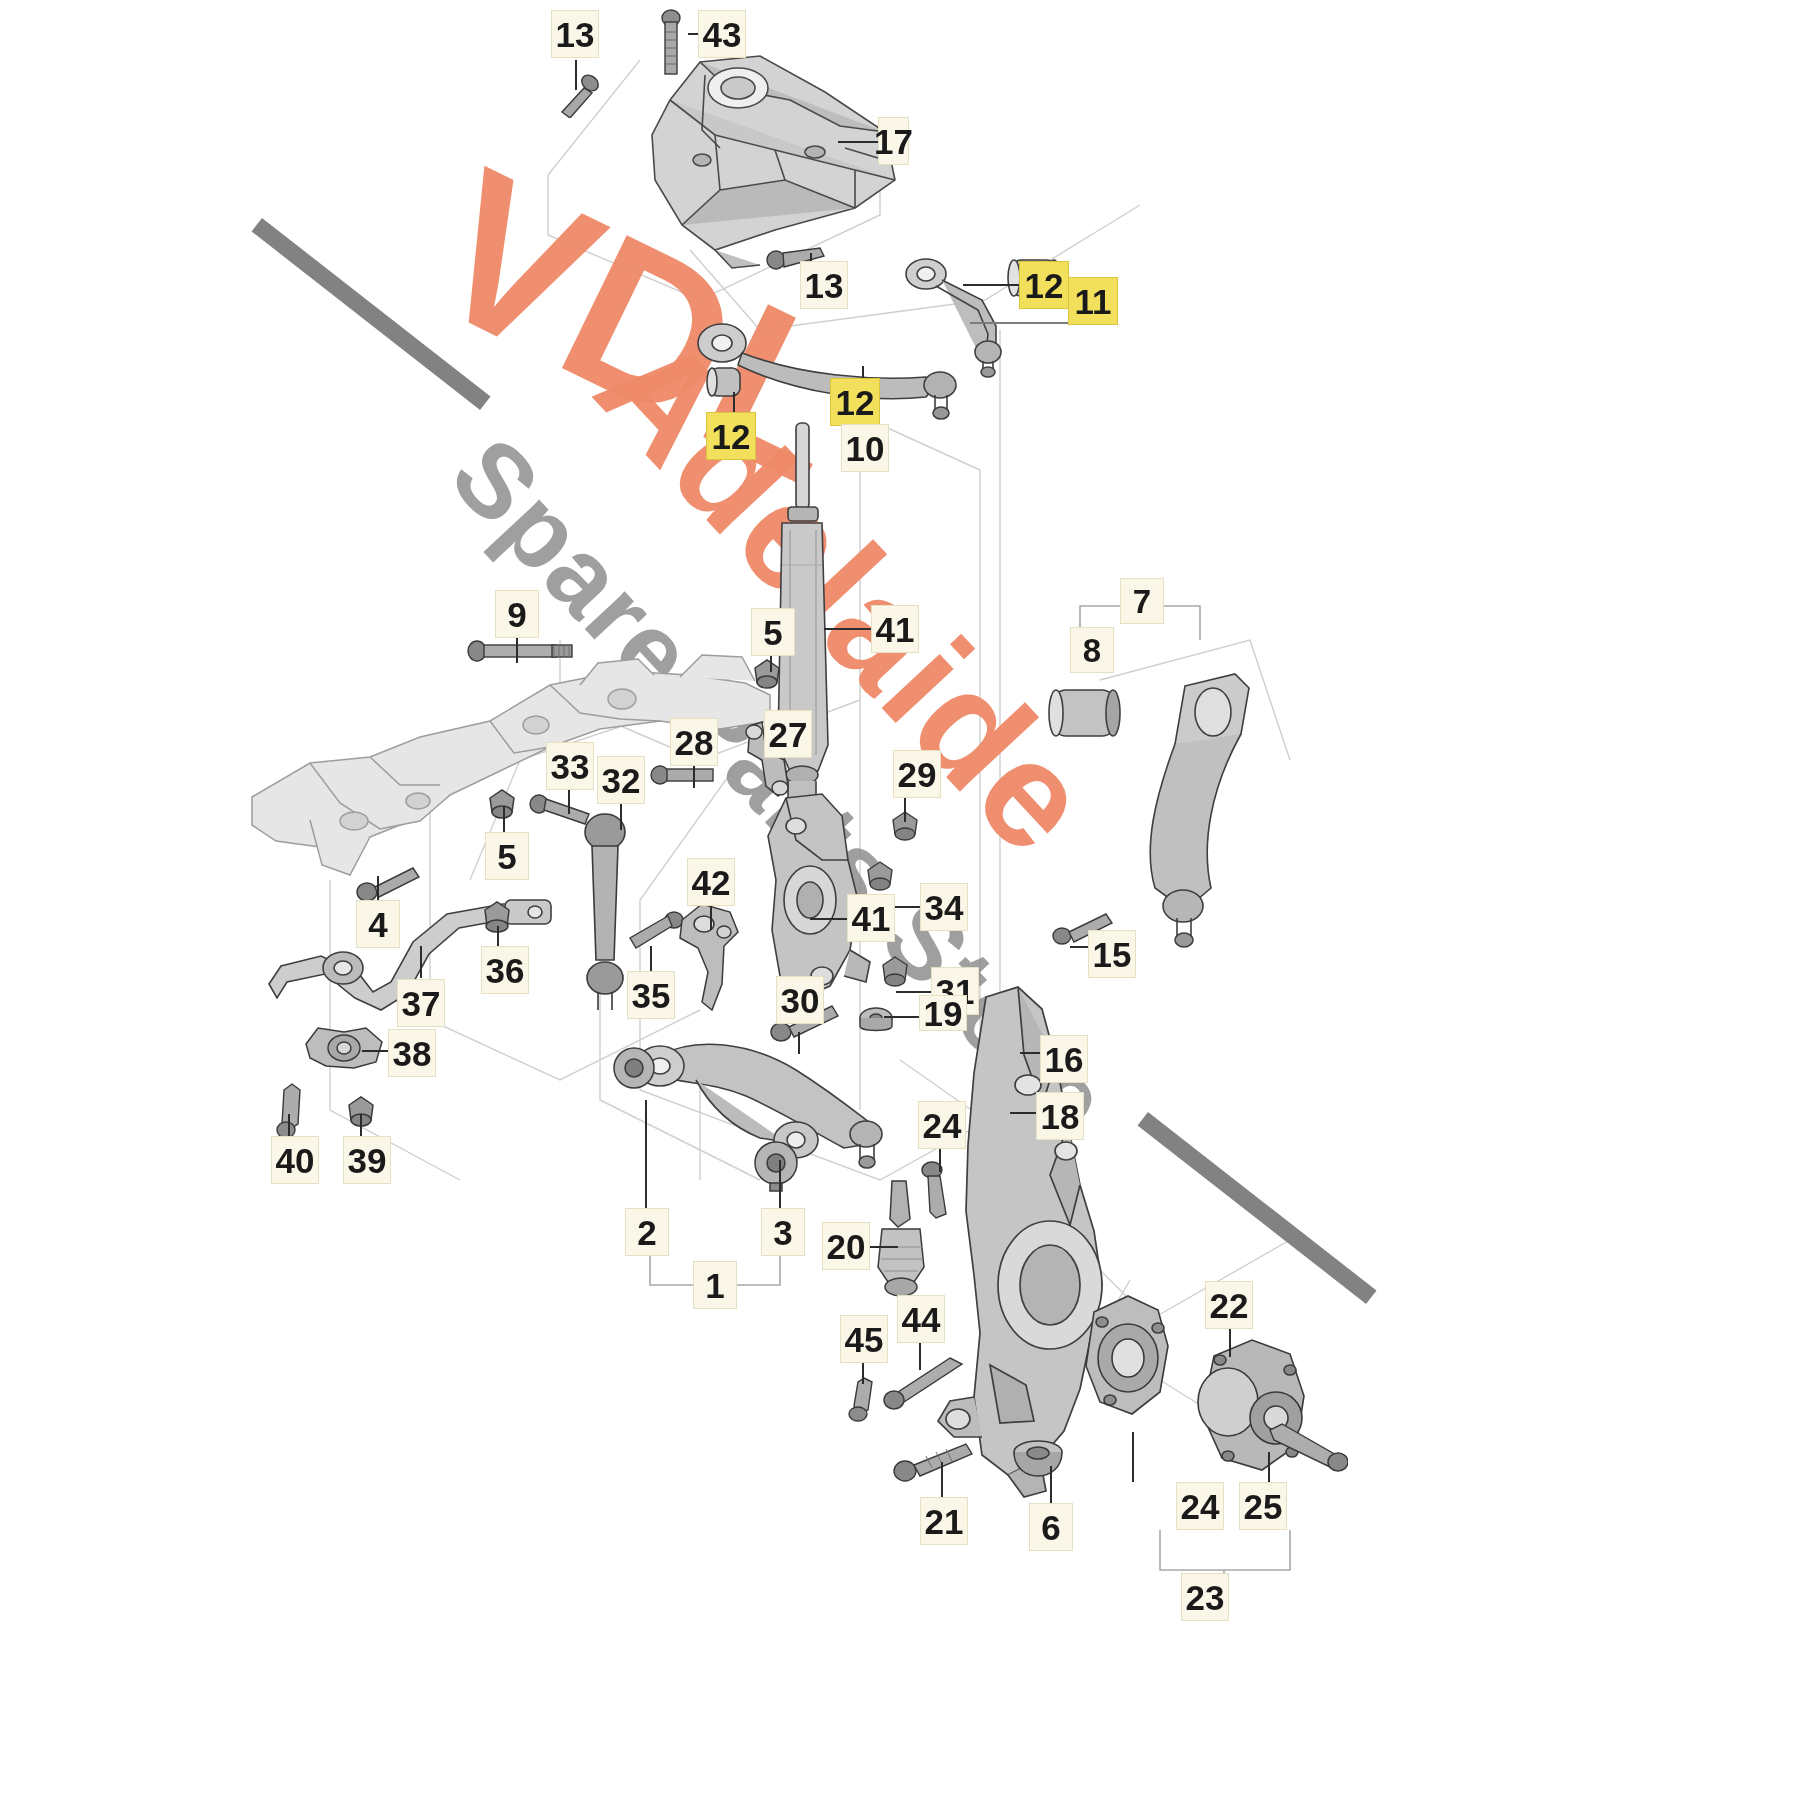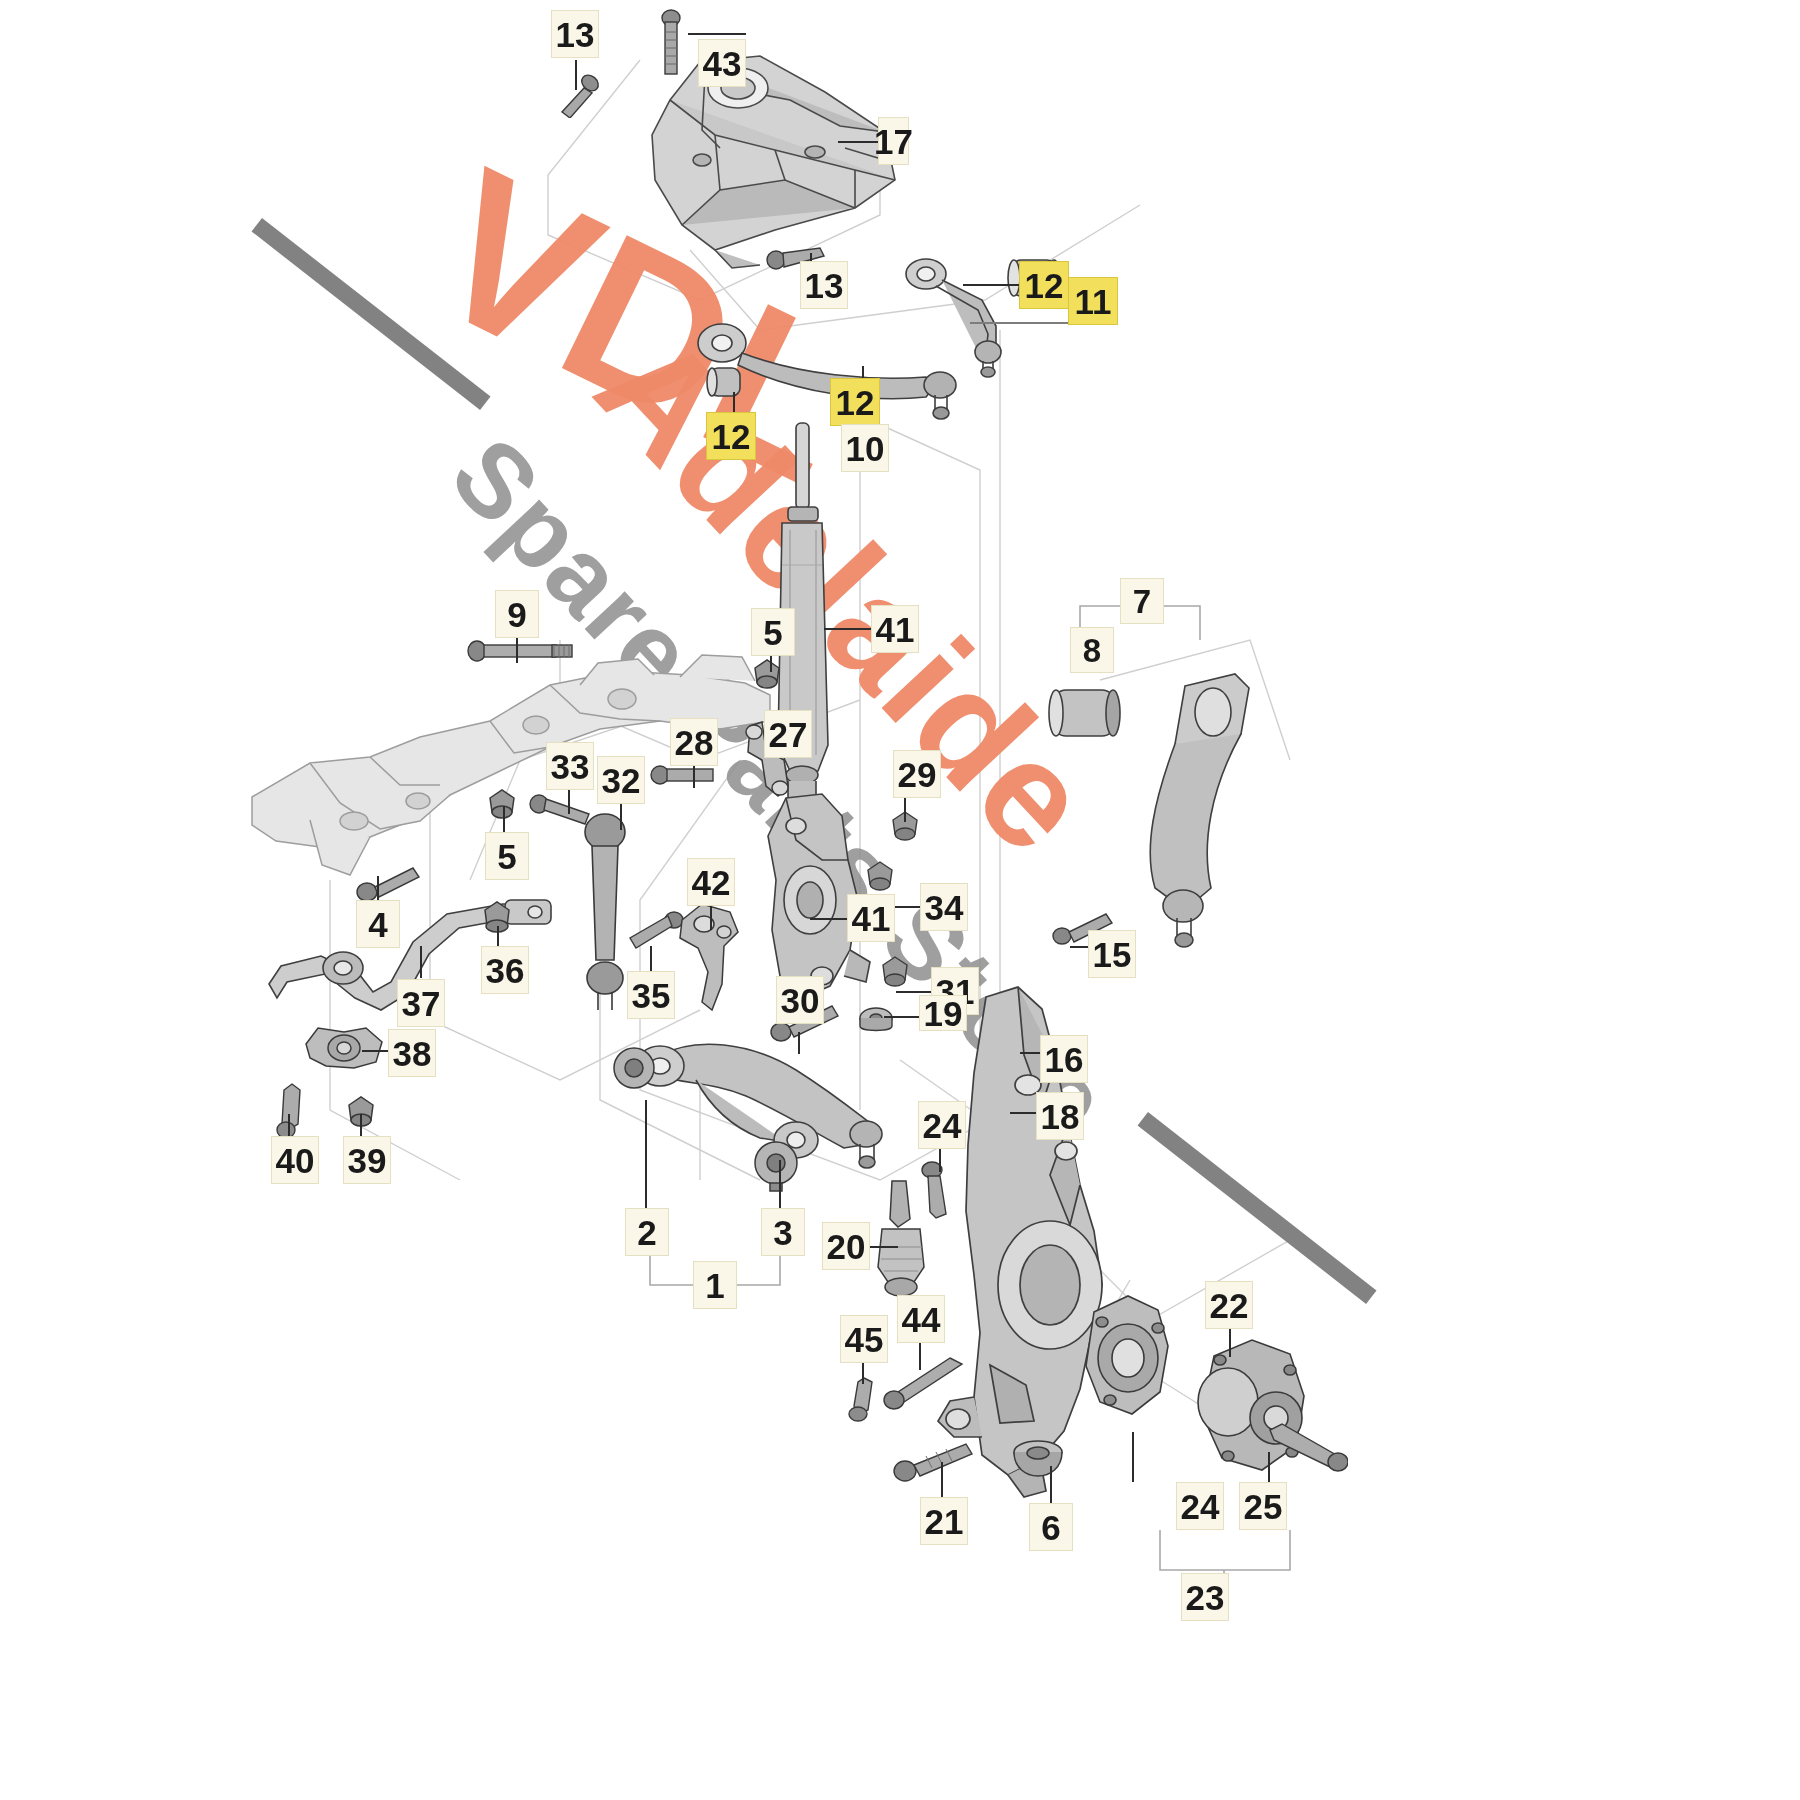--- a/index.html
+++ b/index.html
@@ -547,21 +547,21 @@
   <div class="ld" style="left:1229px;top:1329px;width:2px;height:28px;"></div>
   <div class="ld" style="left:941px;top:1462px;width:2px;height:36px;"></div>
   <div class="ld" style="left:1050px;top:1466px;width:2px;height:38px;"></div>
   <div class="ld" style="left:1132px;top:1432px;width:2px;height:50px;"></div>
   <div class="ld" style="left:1268px;top:1452px;width:2px;height:30px;"></div>
 
   <div id="labels-layer">
       <div class="lbl plain" style="left: 551px; top: 10px; width: 48px; height: 48px; font-size: 35px;">
         <span>13</span>
       </div>
-      <div class="lbl plain" style="left: 698px; top: 10px; width: 48px; height: 48px; font-size: 35px; margin-top: 29px;">
+      <div class="lbl plain" style="left: 698px; top: 10px; width: 48px; height: 48px; font-size: 35px;">
         <span>43</span>
       </div>
       <div class="lbl plain" style="left: 878px; top: 117px; width: 31px; height: 48px; font-size: 35px;">
         <span>17</span>
       </div>
       <div class="lbl plain" style="left: 800px; top: 261px; width: 48px; height: 48px; font-size: 35px;">
         <span>13</span>
       </div>
       <div class="lbl hi" style="left: 1019px; top: 261px; width: 50px; height: 48px; font-size: 35px;">
         <span>12</span>

